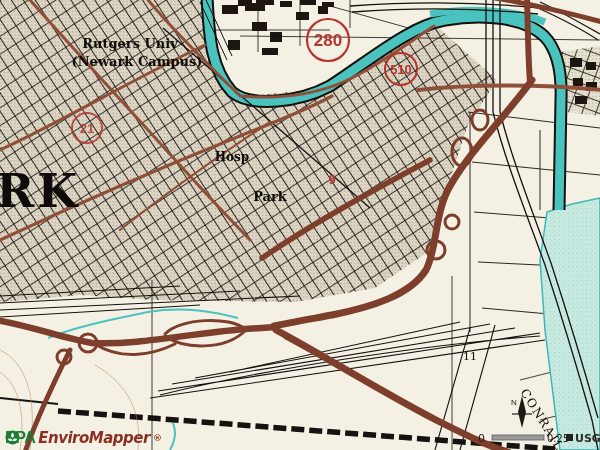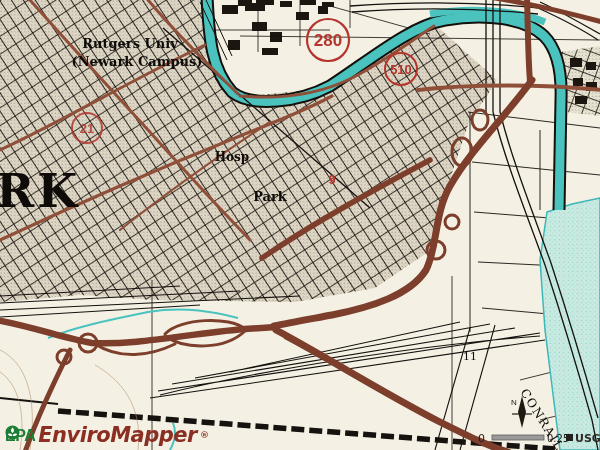--- a/index.html
+++ b/index.html
@@ -12,21 +12,21 @@
   .rd-minor{stroke:var(--road-minor,#8f4f38);fill:none;stroke-linecap:round;}
   .rail{stroke:#161210;fill:none;}
   .water-stroke{stroke:var(--water,#4ac3bf);fill:none;}
   .contour{stroke:#b78b63;fill:none;opacity:.55;}
   .lbl{font-family:"DejaVu Serif",serif;fill:#0e0b08;}
   .shield{stroke:var(--shield-red,#b5342c);fill:none;}
   .shield-txt{font-family:"Liberation Sans",sans-serif;fill:var(--shield-red,#b5342c);font-weight:bold;text-anchor:middle;}
   
   .logo{position:absolute;left:5px;bottom:4px;display:flex;align-items:center;gap:3px;line-height:1;}
   .logo .agency{font-family:"Liberation Sans",sans-serif;font-weight:bold;font-size:16px;color:var(--epa-green,#1e7d34);letter-spacing:-0.5px;}
-  .logo .product{font-family:"DejaVu Sans",sans-serif;font-weight:bold;font-style:italic;font-size:21px;
+  .logo .product{font-family:"DejaVu Sans",sans-serif;font-weight:bold;font-style:italic;font-size:15px;
                  color:var(--product-maroon,#8b2f23);letter-spacing:-0.5px;}
   .logo .reg{font-family:"DejaVu Sans",sans-serif;font-weight:bold;font-size:9px;color:var(--product-maroon,#8b2f23);vertical-align:super;}
 </style>
 </head>
 <body>
 
 <div class="stage">
 <svg width="600" height="450" viewBox="0 0 600 450">
   <defs>
 

